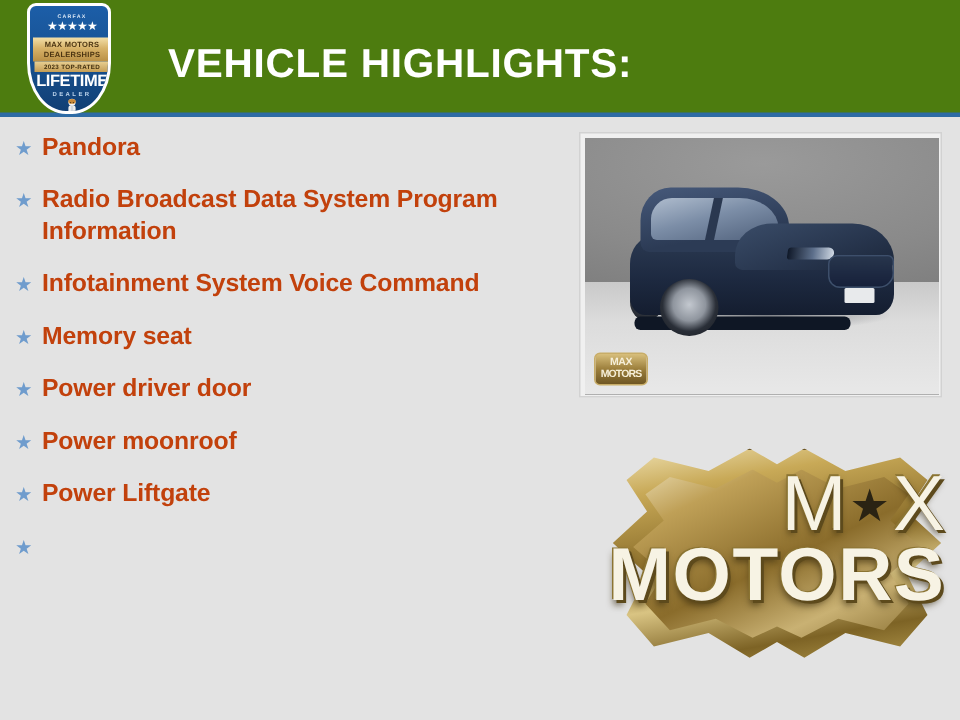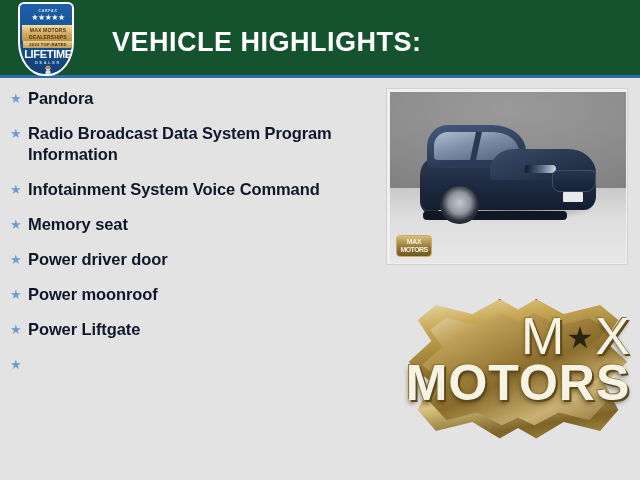--- a/index.html
+++ b/index.html
@@ -14,21 +14,21 @@
     overflow: hidden;
     position: relative;
   }
 
   
   .header {
     position: absolute;
     left: 0; top: 0;
     width: 640px;
     height: 78px;
-    background: #14532d;
+    background: #4d7c0f;
     border-bottom: 3px solid #2d6ba5;
     box-sizing: border-box;
   }
   .page-title {
     position: absolute;
     left: 112px;
     top: 27px;
     font-size: 27px;
     font-weight: bold;
     color: #ffffff;
@@ -151,21 +151,21 @@
     line-height: 21px;
     color: #6f9ccd;
     text-align: left;
     padding-left: 2px;
     box-sizing: border-box;
   }
   .hl-text {
     font-size: 16.5px;
     font-weight: bold;
     line-height: 21px;
-    color: #0f172a;
+    color: #c2410c;
     letter-spacing: -0.1px;
   }
 
   
   .photo-frame {
     position: absolute;
     left: 386px;
     top: 88px;
     width: 242px;
     height: 177px;

